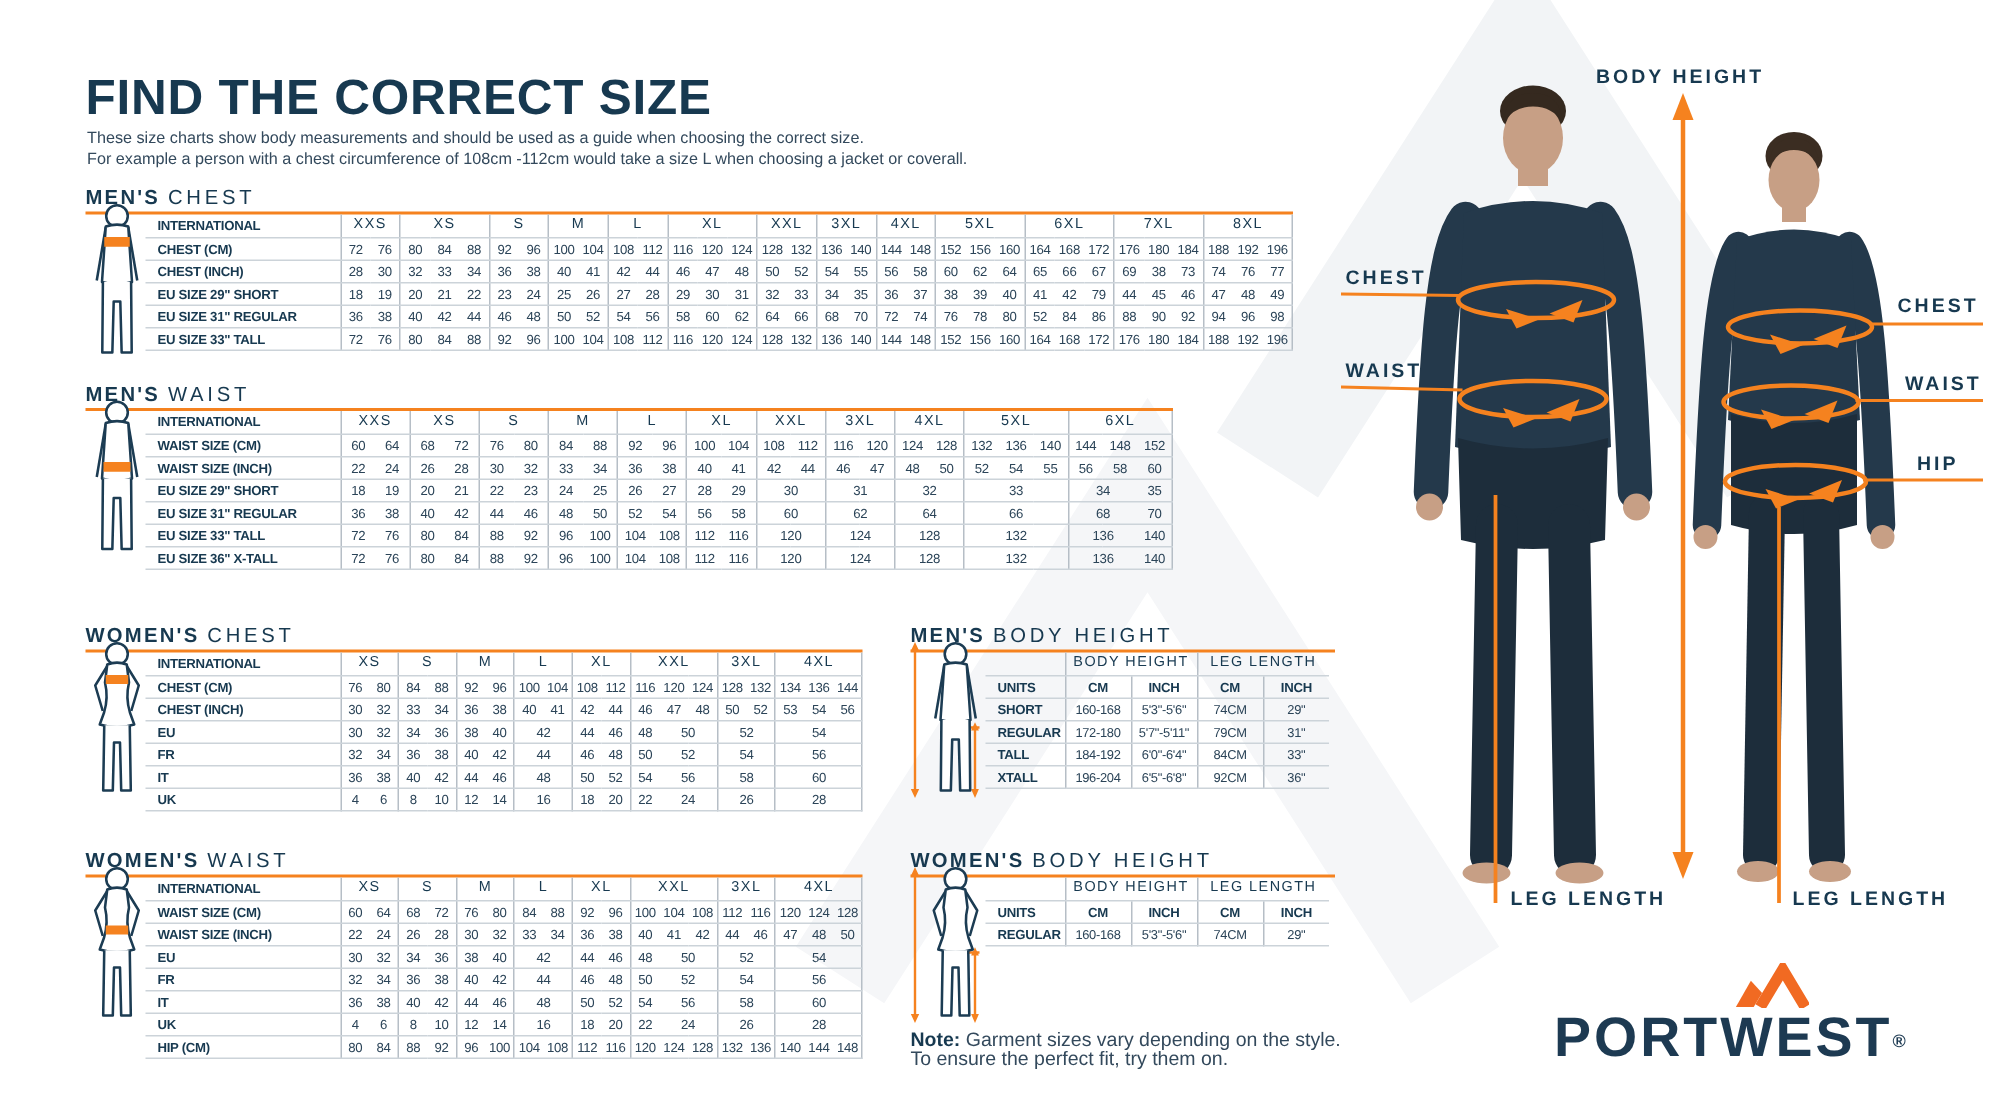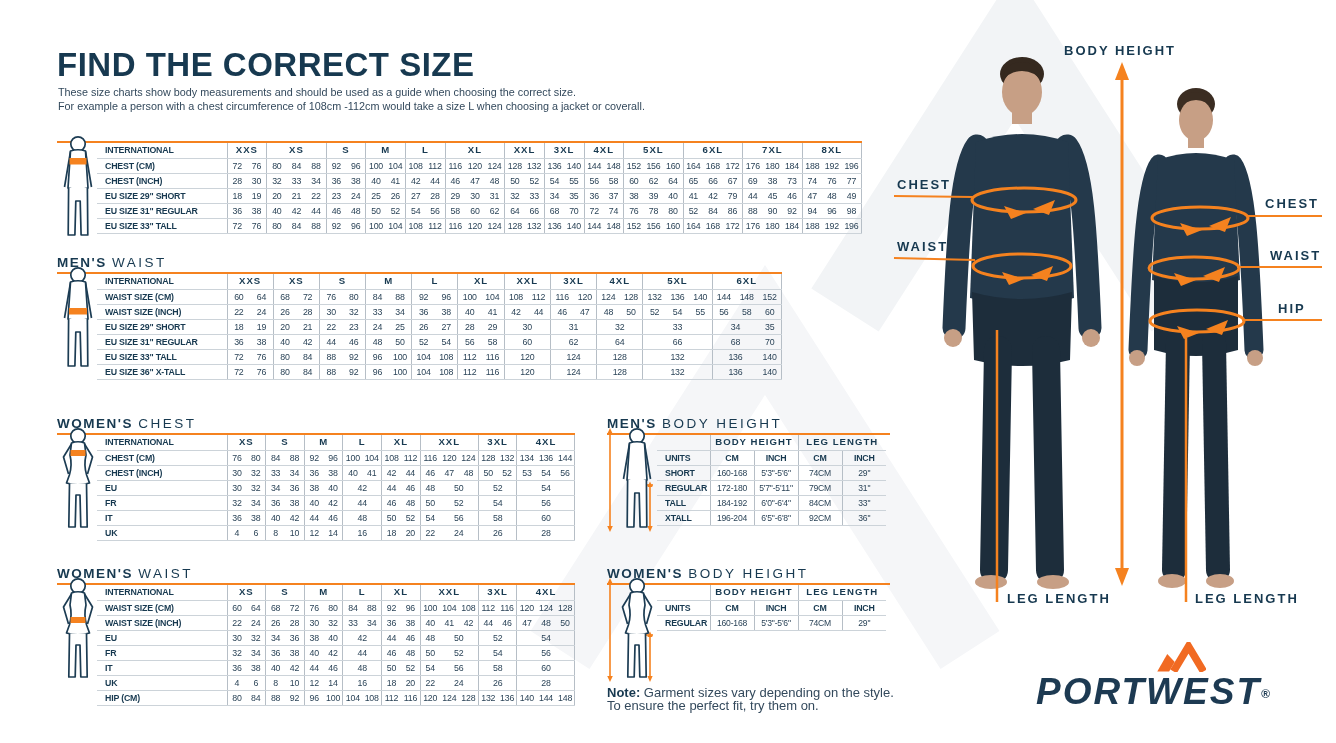--- a/index.html
+++ b/index.html
@@ -24,34 +24,34 @@
   .rule{position:absolute;top:17px;left:0;height:2px;background:var(--orange);}
   .figicon{position:absolute;left:0;top:11px;}
   .tablewrap{position:absolute;top:19px;left:40px;}
   .tablewrap.hz{left:50px;}
 
   table.sz{border-collapse:collapse;table-layout:fixed;}
   table.sz th,table.sz td{height:15px;line-height:14px;padding:0;border-bottom:1px solid var(--grid);
     font-size:8.8px;color:var(--num);text-align:center;overflow:hidden;white-space:nowrap;
     letter-spacing:-0.2px;font-weight:normal;}
   table.sz th.lbl{text-align:left;padding-left:8px;font-weight:bold;color:var(--navy);font-size:8.8px;}
-  table.sz th.grp{font-weight:bold;color:var(--navy);font-size:9.6px;letter-spacing:1px;margin-top:26px;}
+  table.sz th.grp{font-weight:normal;color:var(--navy);font-size:9.6px;letter-spacing:1px;margin-top:26px;}
   table.sz .gb{border-right:1px solid var(--vgrid);}
   table.hz th,table.hz td{border-right:1px solid var(--vgrid);}
   table.hz tr > *:last-child{border-right:none;}
   table.hz th.unit{font-weight:bold;color:var(--navy);}
   table.hz td{font-size:8.6px;}
 
   .note{position:absolute;left:607px;top:686px;width:300px;font-size:13px;line-height:13px;color:#33495c;}
   .note .b{font-weight:bold;color:var(--navy);}
 
   .figpanel-svg{position:absolute;left:880px;top:30px;width:456px;height:650px;}
   .annot{position:absolute;font-size:13px;font-weight:bold;letter-spacing:2px;color:var(--navy);white-space:nowrap;}
 
-  .logo{position:absolute;left:1034px;top:641px;width:302px;height:92px;font-style:italic;}
+  .logo{position:absolute;left:1034px;top:641px;width:302px;height:92px;}
   .logo-mark{position:absolute;left:122px;top:1px;width:50px;height:30px;}
   .logo-text{position:absolute;left:2px;top:30px;font-size:37px;font-weight:bold;
     letter-spacing:2px;color:var(--logo-navy);white-space:nowrap;}
   .logo-text .reg{font-size:12px;letter-spacing:0;vertical-align:6px;}
 
   .pic{fill:#fff;stroke:#1c3c53;stroke-width:1.7;stroke-linejoin:round;}
   .oband{fill:var(--orange);stroke:none;}
   .oln{stroke:var(--orange);stroke-width:1.6;fill:none;}
   .ofl{fill:var(--orange);stroke:none;}
   .oring{fill:none;stroke:var(--orange);stroke-width:3;}
@@ -65,20 +65,24 @@
   <svg class="wm" viewBox="0 0 1336 743">
     <path d="M845,310 L1015,45 L1185,310" stroke="#f2f4f6" stroke-width="80" fill="none"></path>
     <path d="M560,650 L765,330 L970,650" stroke="#f5f6f8" stroke-width="70" fill="none"></path>
   </svg>
 
   <h1 class="page-title">FIND THE CORRECT SIZE</h1>
   <p class="subtitle sub1">These size charts show body measurements and should be used as a guide when choosing the correct size.</p>
   <p class="subtitle sub2">For example a person with a chest circumference of 108cm -112cm would take a size L when choosing a jacket or coverall.</p>
 
   <div class="section" style="left:57px;top:124px;width:805px;height:120px;">
+    <div class="sec-title">
+      <span class="b">MEN'S</span>
+      <span class="l">CHEST</span>
+    </div>
     <div class="rule" style="width:805px"></div>
     <div class="figicon"><svg width="40" height="106" viewBox="0 0 40 106">
           <g transform="translate(1,0)">
             <circle cx="20" cy="9" r="7.2" class="pic"></circle>
             <path d="M12.5,16.5 L6.5,52" class="pic"></path>
             <path d="M27.5,16.5 L33.5,52" class="pic"></path>
             <path d="M12.5,16 Q20,13.5 27.5,16 L30,53 Q20,56 10,53 Z" class="pic"></path>
             <path d="M10.6,53 L10.2,100 L16.9,100 L17.8,66 L22.2,66 L23.1,100 L29.8,100 L29.4,53" class="pic"></path>
             <rect x="11.5" y="23" width="17" height="6.5" class="oband"></rect>
           </g>

